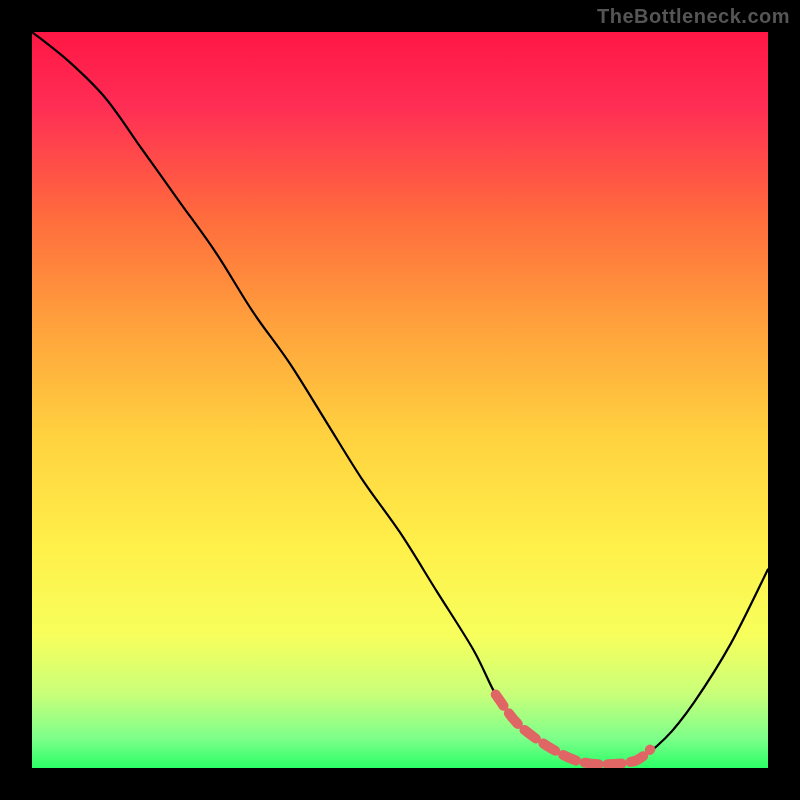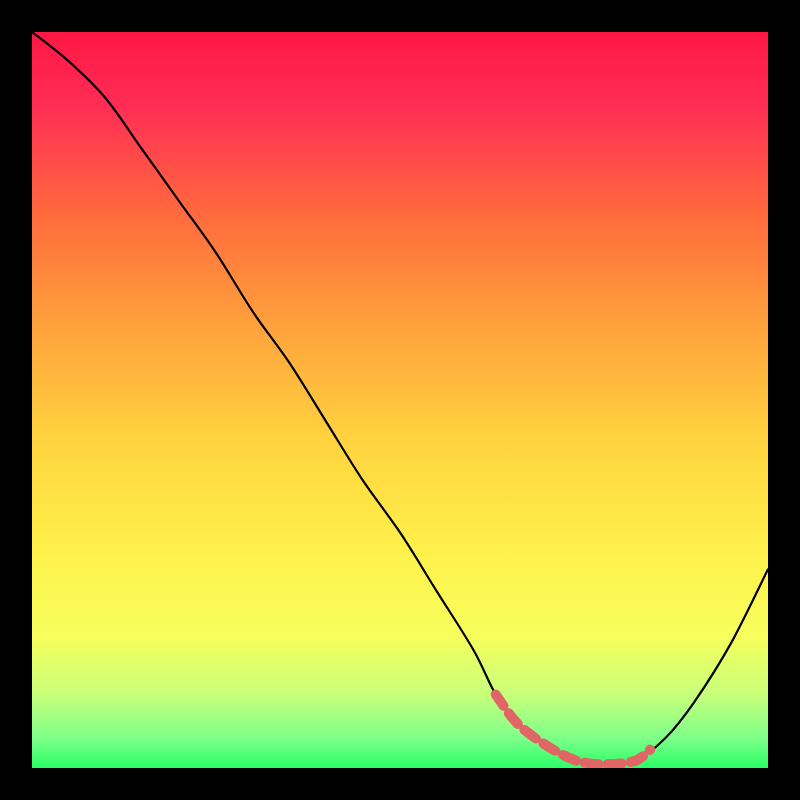--- a/index.html
+++ b/index.html
@@ -34,20 +34,21 @@
     height: 736px;
   }
   svg {
     display: block;
   }
 </style>
 </head>
 <body>
 
 <div class="chart-container">
+  <div class="watermark">TheBottleneck.com</div>
   <div class="plot-area">
     <svg id="chart-svg" width="736" height="736" viewBox="0 0 736 736" preserveAspectRatio="none">
       <defs>
         <linearGradient id="bg-grad" x1="0" y1="0" x2="0" y2="1">
             <stop offset="0%" stop-color="#ff1744"></stop>
             <stop offset="10%" stop-color="#ff2d55"></stop>
             <stop offset="25%" stop-color="#ff6b3d"></stop>
             <stop offset="40%" stop-color="#ffa23c"></stop>
             <stop offset="55.00000000000001%" stop-color="#ffd23f"></stop>
             <stop offset="70%" stop-color="#fff04a"></stop>

